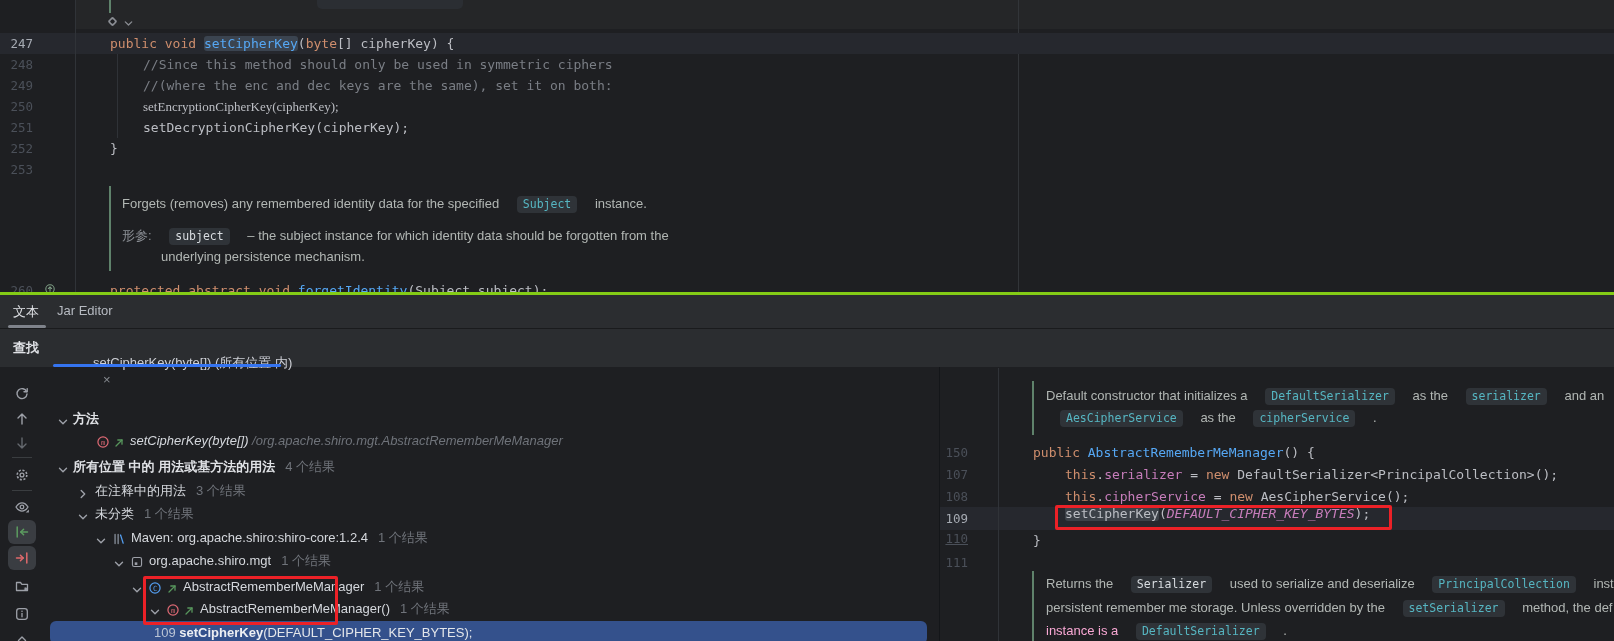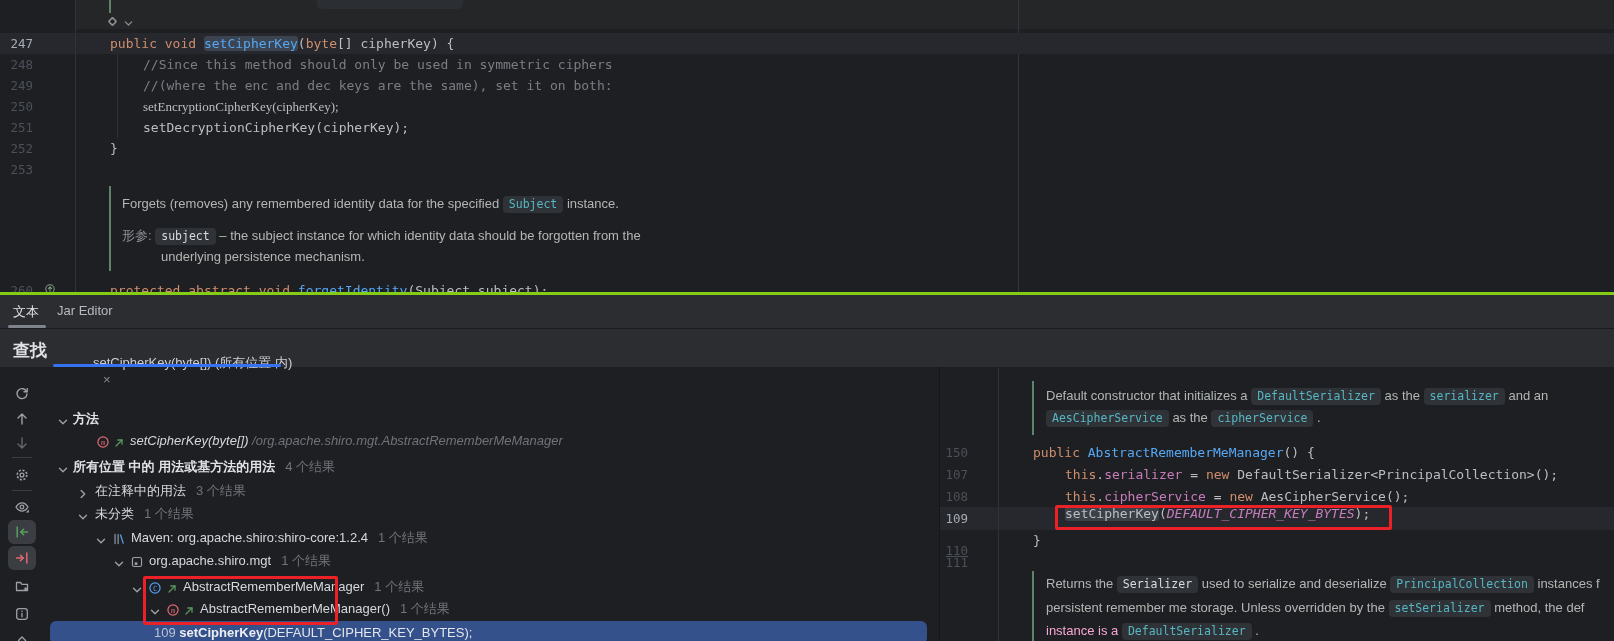--- a/index.html
+++ b/index.html
@@ -6,21 +6,21 @@
   body{width:1614px;height:641px;position:relative;overflow:hidden;background:#1E1F22;
        font-family:"Liberation Sans","DejaVu Sans",sans-serif;}
   #screen{position:absolute;inset:0;width:1614px;height:641px;overflow:hidden;}
   .abs{position:absolute;}
   .codeline{position:absolute;height:21px;font-family:"DejaVu Sans Mono","Liberation Mono",monospace;font-size:13px;line-height:21px;white-space:pre;}
   .lineno{position:absolute;width:33px;text-align:right;color:#4B5059;
           font-family:"DejaVu Sans Mono","Liberation Mono",monospace;font-size:12.5px;line-height:21px;}
   .lineno.active{color:#A6ABB3;}
   .docline{position:absolute;height:21px;font-size:13px;line-height:21px;white-space:pre;color:#B2B7B4;}
   .chip{font-family:"DejaVu Sans Mono","Liberation Mono",monospace;font-size:11.5px;line-height:15px;
-        background:#2F3338;border-radius:4px;padding:1px 6px;margin:0 0;display:inline-block;vertical-align:baseline;}
+        background:#2F3338;border-radius:4px;padding:1px 6px;margin:0 14px;display:inline-block;vertical-align:baseline;}
   .vbar{position:absolute;width:2px;background:#5F826B;}
   
   #toolwindow{position:absolute;left:0;top:292px;width:1614px;height:349px;background:#1E1F22;border-top:3px solid #84cc16;}
   .panelrow{position:absolute;left:0;width:1614px;background:#2B2D30;}
   .tab{position:absolute;font-size:13px;color:#B7BBC2;cursor:default;}
   .tab.active{color:#DFE1E5;}
   .tree-row{position:absolute;left:44px;width:895px;height:22px;font-size:13px;line-height:22px;color:#D5D8DD;white-space:pre;}
   .tree-row .cnt{color:#6F737A;margin-left:10px;}
   .tree-row .sfx{color:#6F737A;}
   .toolbtn{position:absolute;left:8px;width:28px;height:24px;border-radius:6px;display:flex;align-items:center;justify-content:center;color:#9DA0A8;}
@@ -92,21 +92,21 @@
 
   <div id="toolwindow">
 
     <div class="panelrow" style="top:0;height:33px;border-bottom:1px solid #1A1B1D;">
       <div class="tab active" style="left:13px;top:8px;">文本</div>
       <div class="abs" style="left:8px;top:30px;width:38px;height:3px;background:#7F838B;border-radius:2px;"></div>
       <div class="tab" style="left:57px;top:8px;">Jar Editor</div>
     </div>
 
     <div class="panelrow" style="top:34px;height:38px;">
-      <div class="abs" style="left:13px;top:10px;font-size:17px;font-weight:bold;color:#DFE1E5;">查找</div>
+      <div class="abs" style="left:13px;top:10px;font-size:13px;font-weight:bold;color:#DFE1E5;">查找</div>
       <div class="abs" style="left:64px;top:10px;font-size:13px;color:#CED0D6;white-space:pre;">
         <span>setCipherKey(byte[]) (所有位置 内)</span>
         <span style="color:#878B91;margin-left:10px;">×</span>
       </div>
       <div class="abs" style="left:53px;top:35px;width:228px;height:3px;background:#3574F0;border-radius:2px;"></div>
     </div>
 
     <div class="abs" id="toolbar" style="left:0;top:0;width:44px;height:349px;">
         <div class="toolbtn" style="top: 87px;">
           <span>
@@ -254,21 +254,21 @@
       <div class="abs" style="left:58px;top:365px;width:1px;height:276px;background:#303338;"></div>
       <div id="preview-lines" class="abs" style="left:-940px;top:0;width:1614px;height:641px;">
           <div class="lineno" style="left: 940px; top: 439px; width: 28px;">150</div>
           <div class="codeline" style="left: 1033px; top: 439px;"><span style="color: rgb(207, 142, 109);">public </span><span style="color: rgb(86, 168, 245);">AbstractRememberMeManager</span><span style="color: rgb(188, 190, 196);">() {</span></div>
           <div class="lineno" style="left: 940px; top: 461px; width: 28px;">107</div>
           <div class="codeline" style="left: 1065px; top: 461px;"><span style="color: rgb(207, 142, 109);">this</span><span style="color: rgb(188, 190, 196);">.</span><span style="color: rgb(199, 125, 187);">serializer</span><span style="color: rgb(188, 190, 196);"> = </span><span style="color: rgb(207, 142, 109);">new</span><span style="color: rgb(188, 190, 196);"> DefaultSerializer&lt;PrincipalCollection&gt;();</span></div>
           <div class="lineno" style="left: 940px; top: 483px; width: 28px;">108</div>
           <div class="codeline" style="left: 1065px; top: 483px;"><span style="color: rgb(207, 142, 109);">this</span><span style="color: rgb(188, 190, 196);">.</span><span style="color: rgb(199, 125, 187);">cipherService</span><span style="color: rgb(188, 190, 196);"> = </span><span style="color: rgb(207, 142, 109);">new</span><span style="color: rgb(188, 190, 196);"> AesCipherService();</span></div>
           <div class="lineno active" style="left: 940px; top: 505px; width: 28px;">109</div>
           <div class="codeline" style="left: 1065px; top: 500px;"><span style="color: rgb(188, 190, 196); background: rgb(60, 65, 72); border-radius: 3px;">setCipherKey</span><span style="color: rgb(188, 190, 196);">(</span><span style="color: rgb(199, 125, 187); font-style: italic;">DEFAULT_CIPHER_KEY_BYTES</span><span style="color: rgb(188, 190, 196);">);</span></div>
-          <div class="lineno" style="left: 940px; top: 537px; width: 28px; text-decoration: underline;">110</div>
+          <div class="lineno" style="left: 940px; top: 525px; width: 28px; text-decoration: underline;">110</div>
           <div class="codeline" style="left: 1033px; top: 527px;"><span style="color: rgb(188, 190, 196);">}</span></div>
           <div class="lineno" style="left: 940px; top: 549px; width: 28px;">111</div>
           <div class="codeline" style="left: 1033px; top: 549px;"></div>
         </div>
 
       <div class="vbar" style="left:92px;top:378px;height:54px;"></div>
       <div class="docline" style="left:106px;top:382px;"><span style="color: rgb(178, 183, 180);">Default constructor that initializes a </span><span class="chip" style="color: rgb(86, 182, 194);">DefaultSerializer</span><span style="color: rgb(178, 183, 180);"> as the </span><span class="chip" style="color: rgb(86, 182, 194);">serializer</span><span style="color: rgb(178, 183, 180);"> and an</span></div>
       <div class="docline" style="left:106px;top:404px;"><span class="chip" style="color: rgb(86, 182, 194);">AesCipherService</span><span style="color: rgb(178, 183, 180);"> as the </span><span class="chip" style="color: rgb(86, 182, 194);">cipherService</span><span style="color: rgb(178, 183, 180);"> .</span></div>
 
       <div class="vbar" style="left:92px;top:568px;height:73px;"></div>

